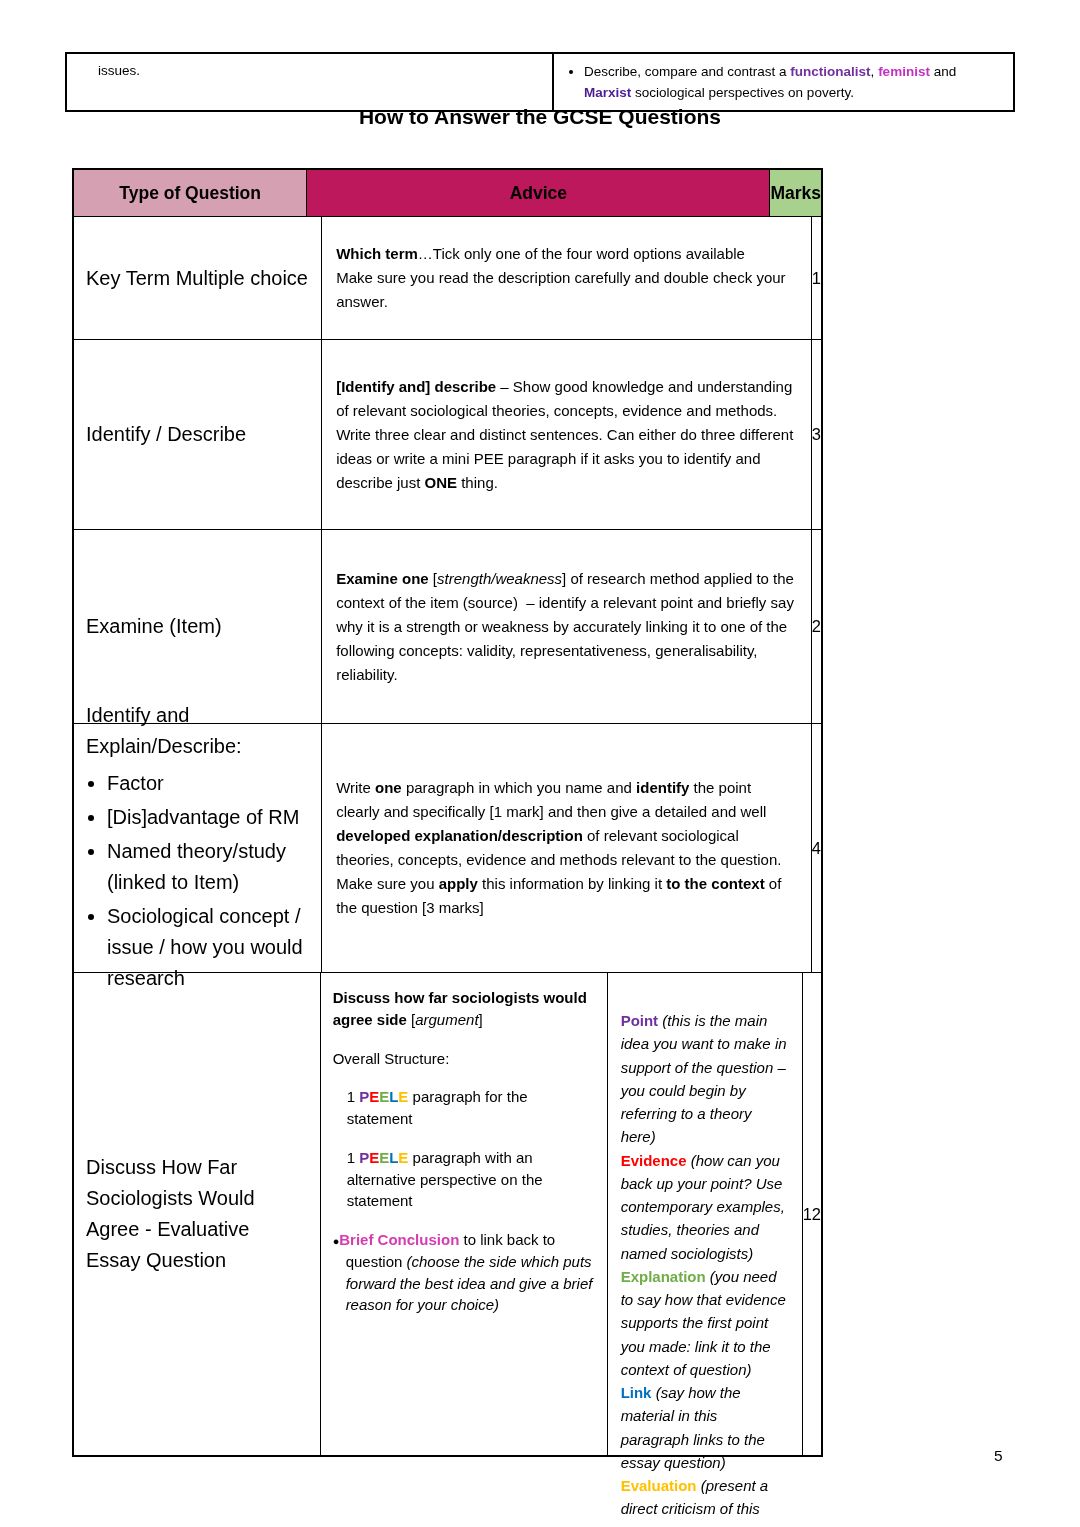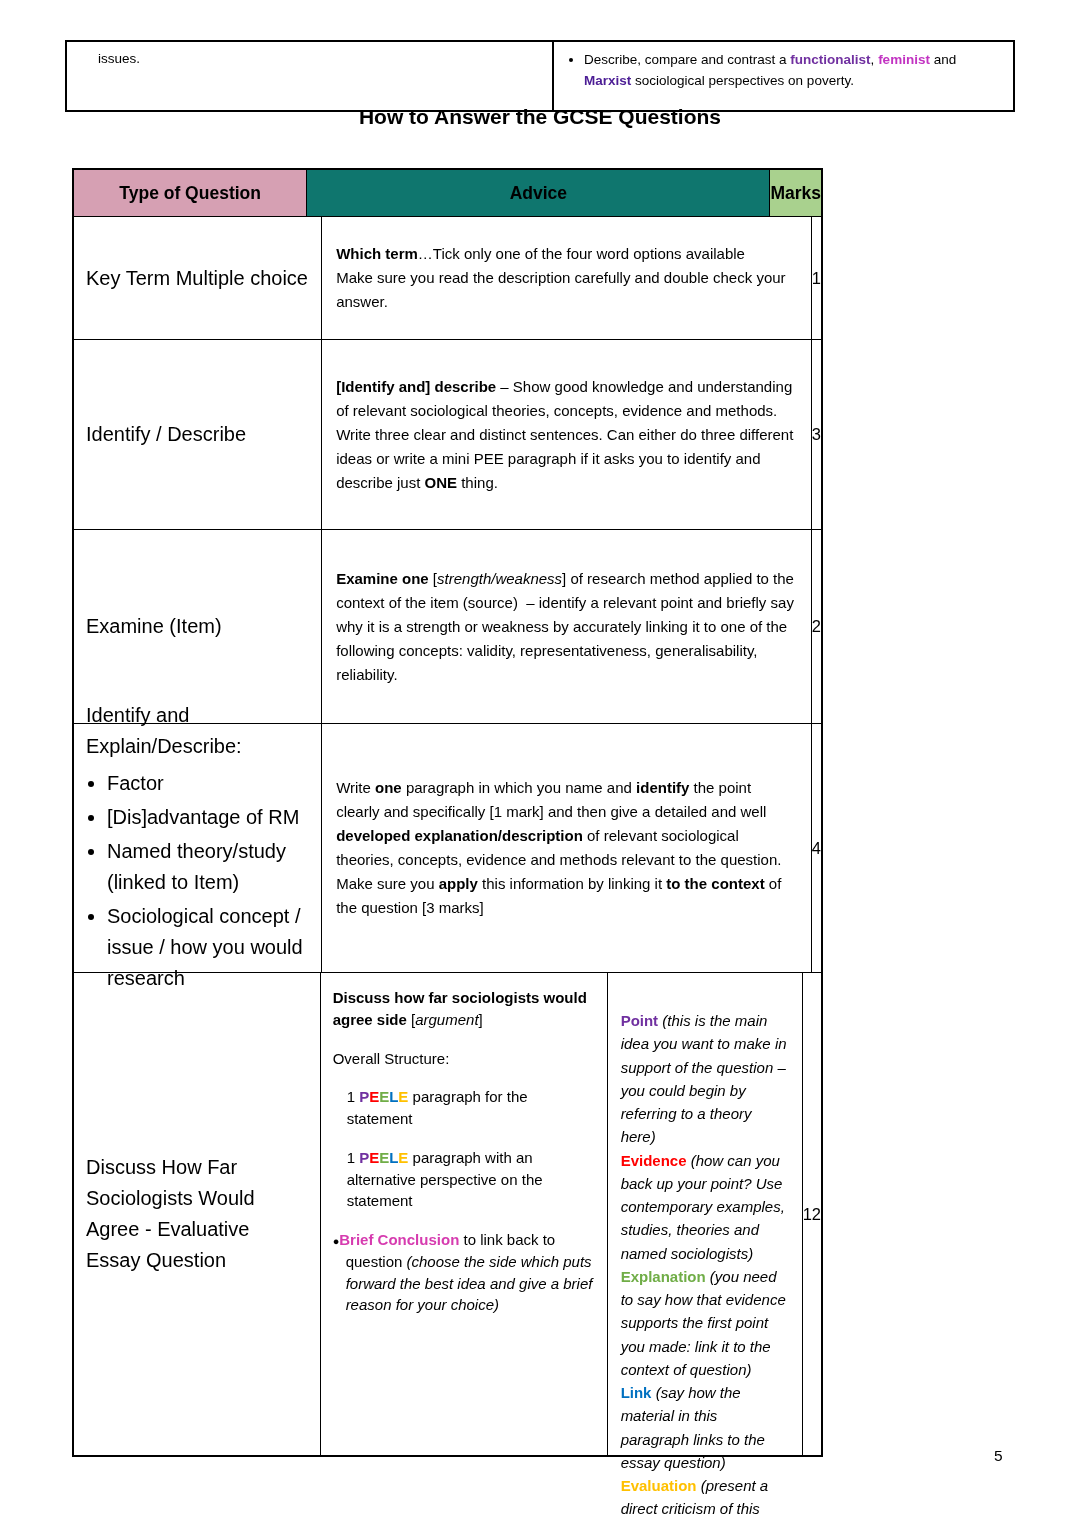--- a/index.html
+++ b/index.html
@@ -3,21 +3,21 @@
 <meta charset="utf-8">
 <style>
   * { box-sizing: border-box; }
   html,body { margin:0; padding:0; background:#ffffff; }
   .page {
     position:relative; width:1080px; height:1527px; background:#fff;
     font-family:"Liberation Sans", sans-serif; color:#000; overflow:hidden;
   }
   
   .top-table {
-    position:absolute; left:65px; top:40px; width:950px; height:72px;
+    position:absolute; left:65px; top:52px; width:950px; height:60px;
     border:2px solid #000; display:flex;
   }
   .top-left {
     width:487px; border-right:2px solid #000;
     padding:8px 10px 0 31px; font-size:13.5px; line-height:1.4;
   }
   .top-right { flex:1; padding:4px 12px 4px 0; font-size:13.5px; line-height:1.55; }
   .top-right ul { margin:4px 0 0 0; padding-left:30px; }
   .top-right li { margin:0; }
   
@@ -91,21 +91,21 @@
       </ul>
     </div>
   </div>
 
   <h1 class="title">How to Answer the GCSE Questions</h1>
 
   <div class="gcse-table">
 
     <div class="trow thead">
       <div class="cell col-type" style="background-color: rgb(214, 160, 179);">Type of Question</div>
-      <div class="cell col-advice" style="background-color: #0f766e;">Advice</div>
+      <div class="cell col-advice" style="background-color: #be185d;">Advice</div>
       <div class="cell col-marks" style="background-color: rgb(169, 209, 142);">Marks</div>
     </div>
 
     <div class="trow r1">
       <div class="cell col-type body">
         <div>Key Term Multiple choice</div>
       </div>
       <div class="cell col-advice body">
         <div class="rich"><span style="font-weight: 700;">Which term</span><span>…Tick only one of the four word options available
 Make sure you read the description carefully and double check your answer.</span></div>

